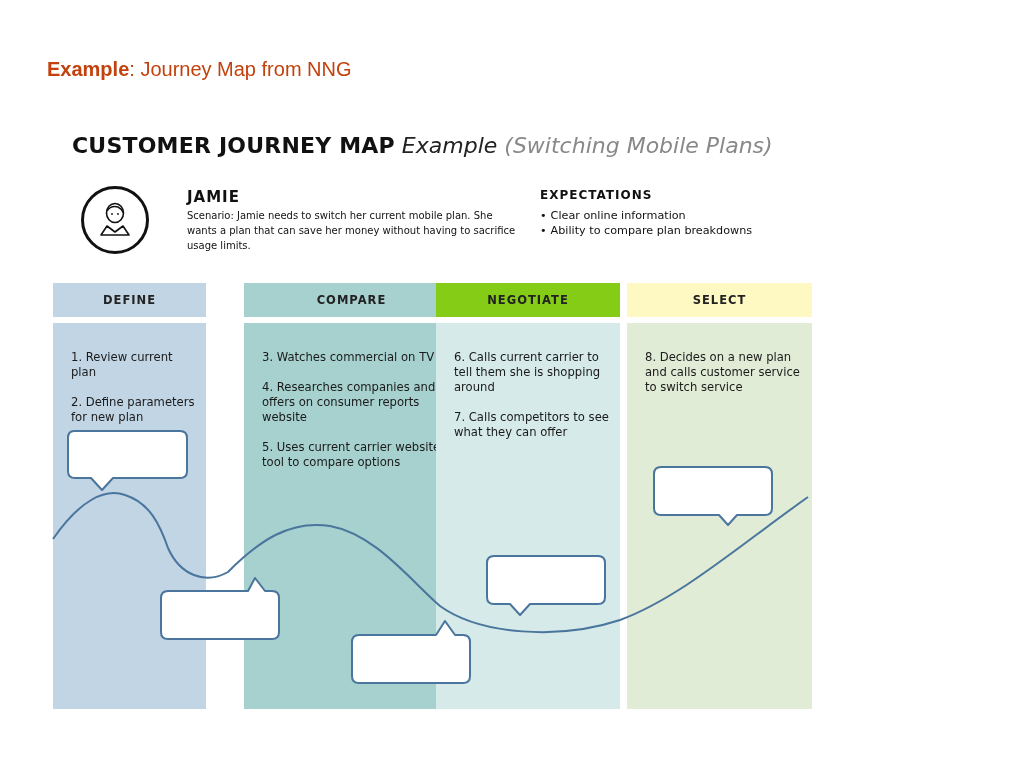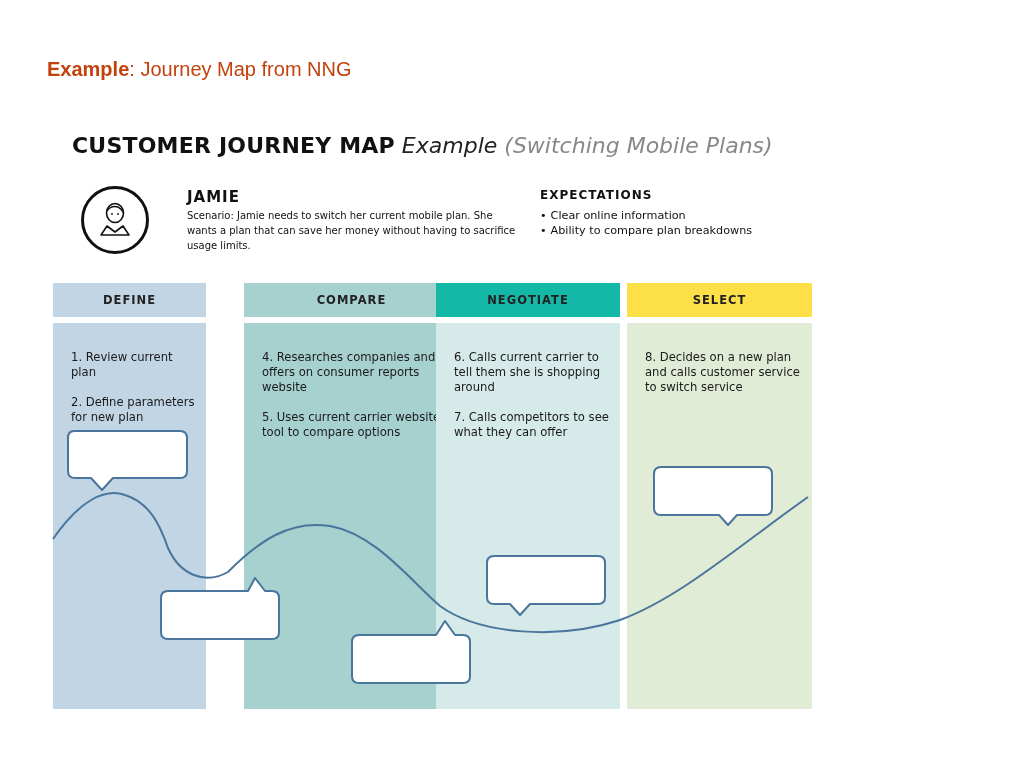--- a/index.html
+++ b/index.html
@@ -90,31 +90,32 @@
 <div class="persona-scenario">Scenario: Jamie needs to switch her current mobile plan. She wants a plan that can save her money without having to sacrifice usage limits.</div>
 
 <div class="exp-title">EXPECTATIONS</div>
 <ul class="exp-list">
   <li>Clear online information</li>
   <li>Ability to compare plan breakdowns</li>
 </ul>
 
 <div class="col-head c0" style="background: rgb(193, 213, 229);">DEFINE</div>
 <div class="col-head c1" style="background: rgb(166, 209, 207);">COMPARE</div>
-<div class="col-head c2" style="background: #14b8a6;">NEGOTIATE</div>
-<div class="col-head c3" style="background: #fde047;">SELECT</div>
+<div class="col-head c2" style="background: #84cc16;">NEGOTIATE</div>
+<div class="col-head c3" style="background: #fef9c3;">SELECT</div>
 
 <div class="col-body c0" style="background: rgb(193, 213, 229);">
   <div class="steps">
     <div class="step">1. Review current plan</div>
     <div class="step">2. Define parameters for new plan</div>
   </div>
 </div>
 <div class="col-body c1" style="background: rgb(166, 209, 207);">
   <div class="steps">
+    <div class="step">3. Watches commercial on TV</div>
     <div class="step">4. Researches companies and offers on consumer reports website</div>
     <div class="step">5. Uses current carrier website tool to compare options</div>
   </div>
 </div>
 <div class="col-body c2" style="background: rgb(213, 234, 233);">
   <div class="steps">
     <div class="step">6. Calls current carrier to tell them she is shopping around</div>
     <div class="step">7. Calls competitors to see what they can offer</div>
   </div>
 </div>

